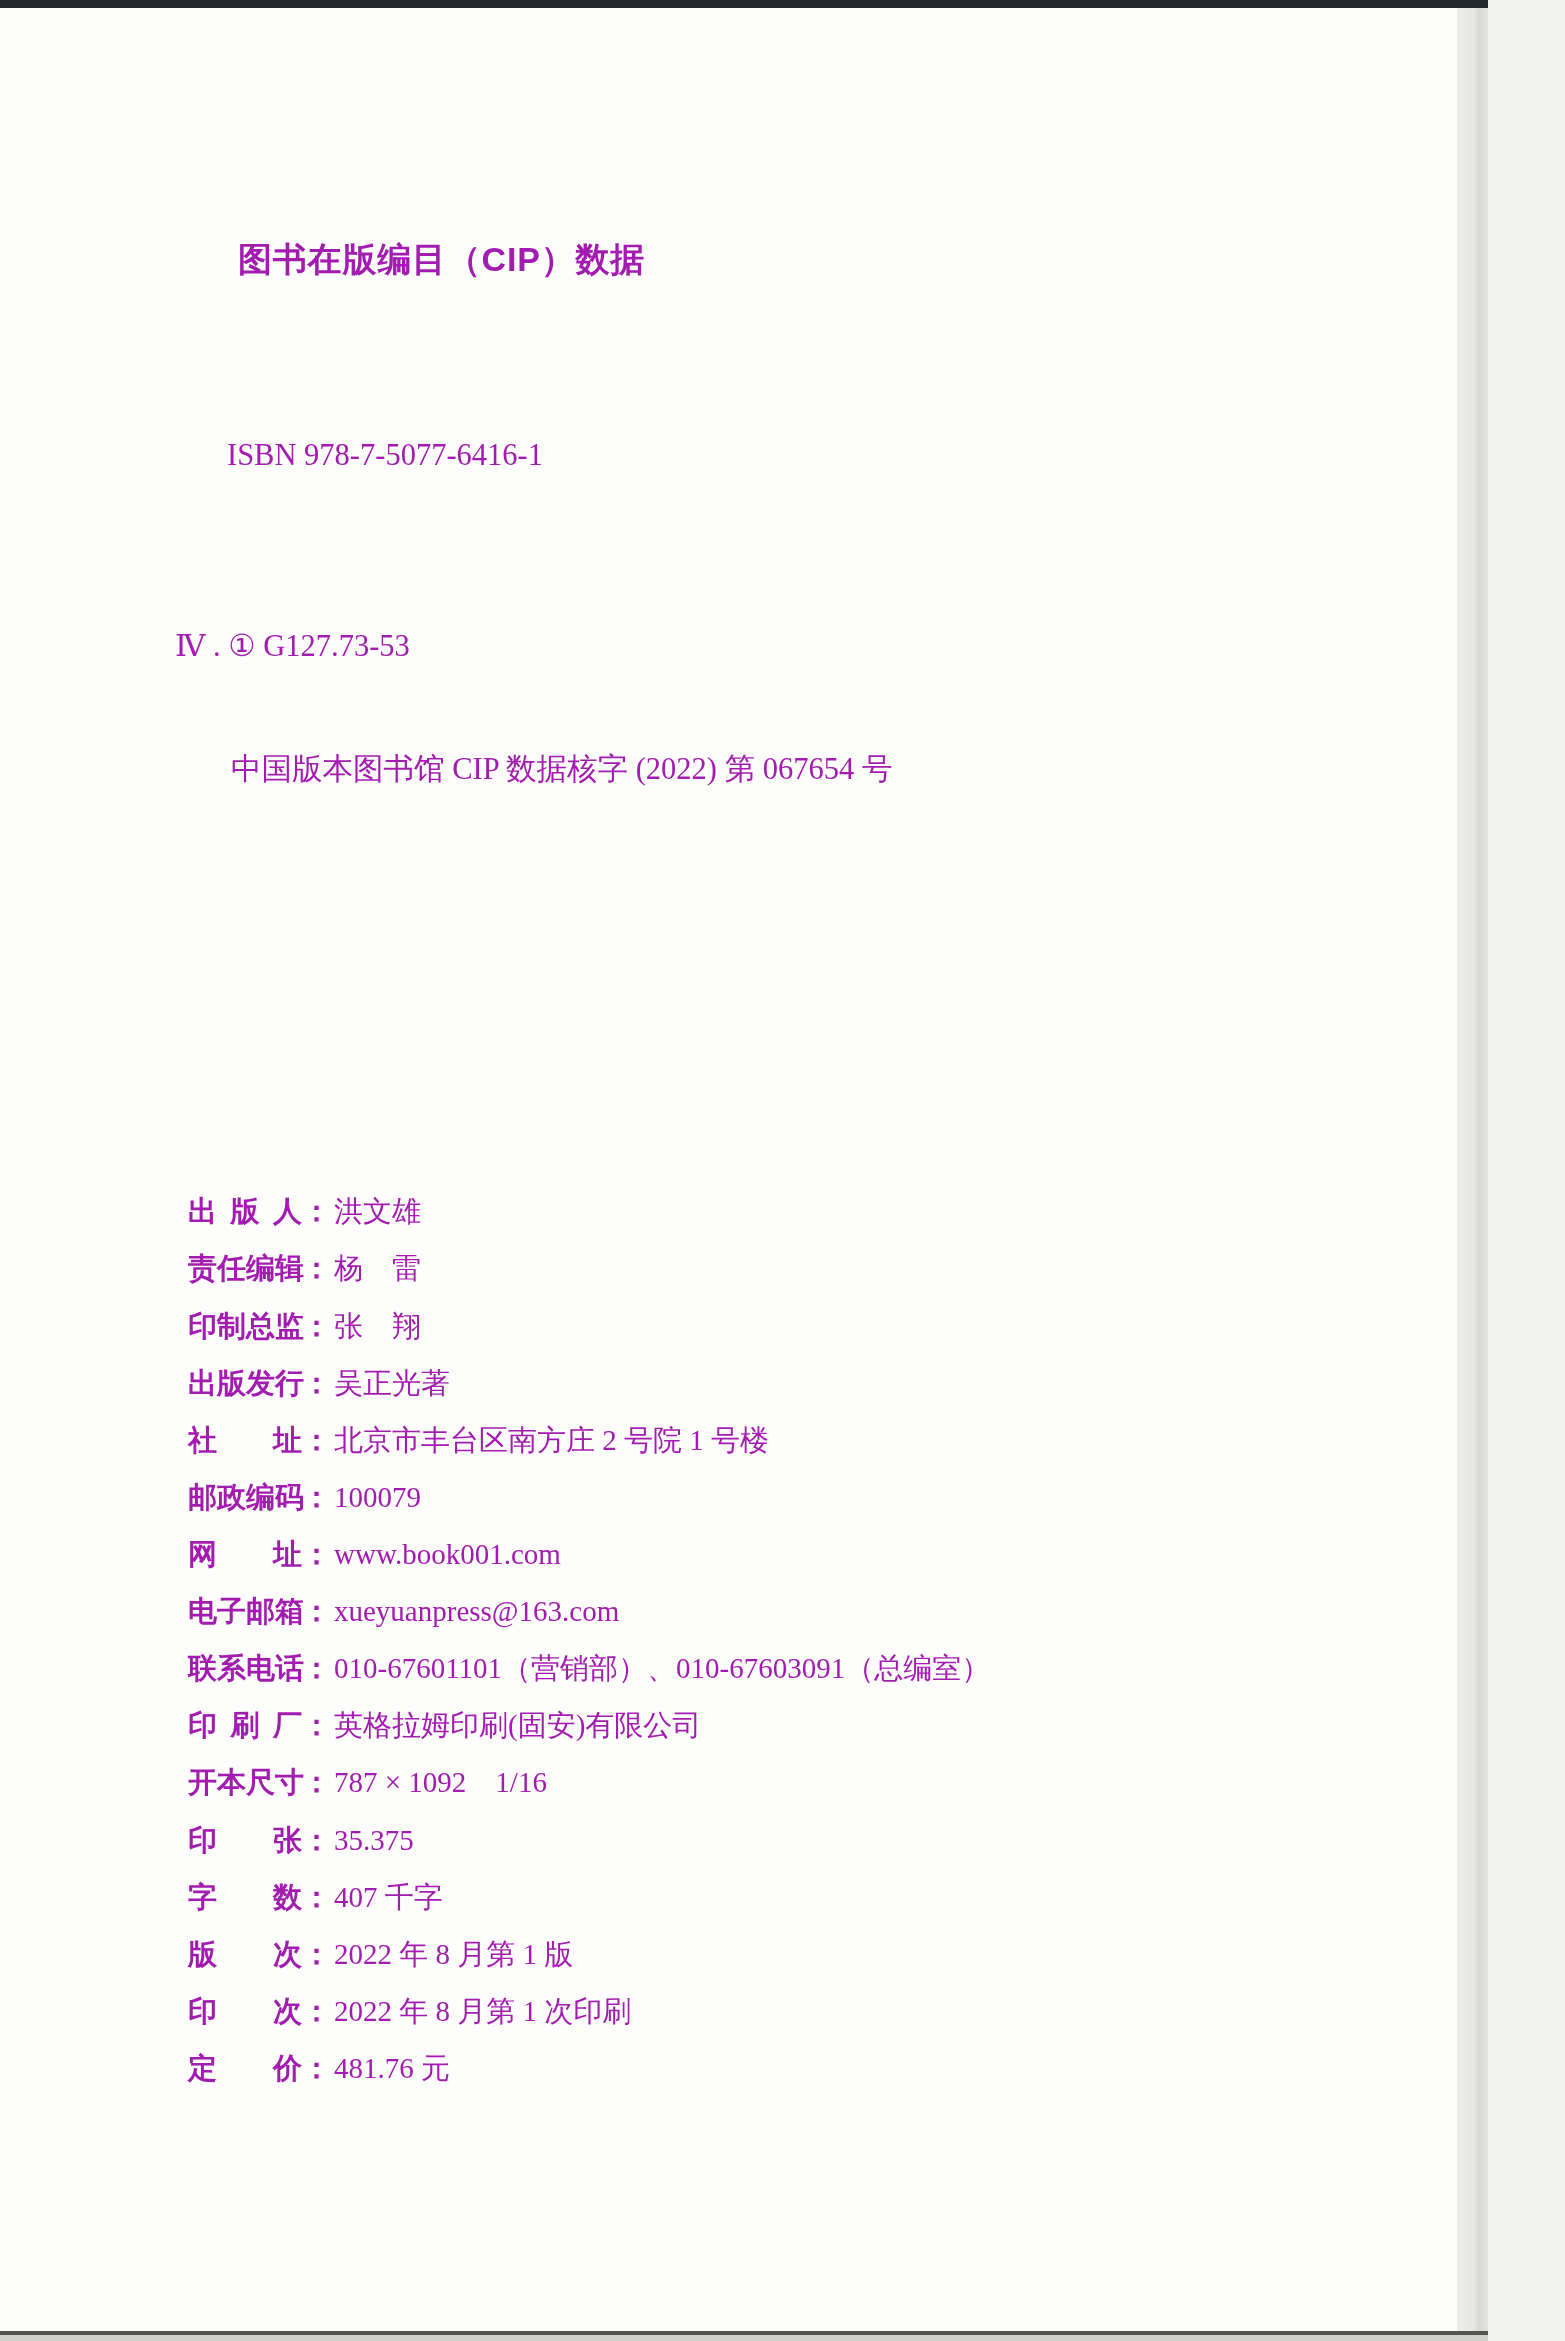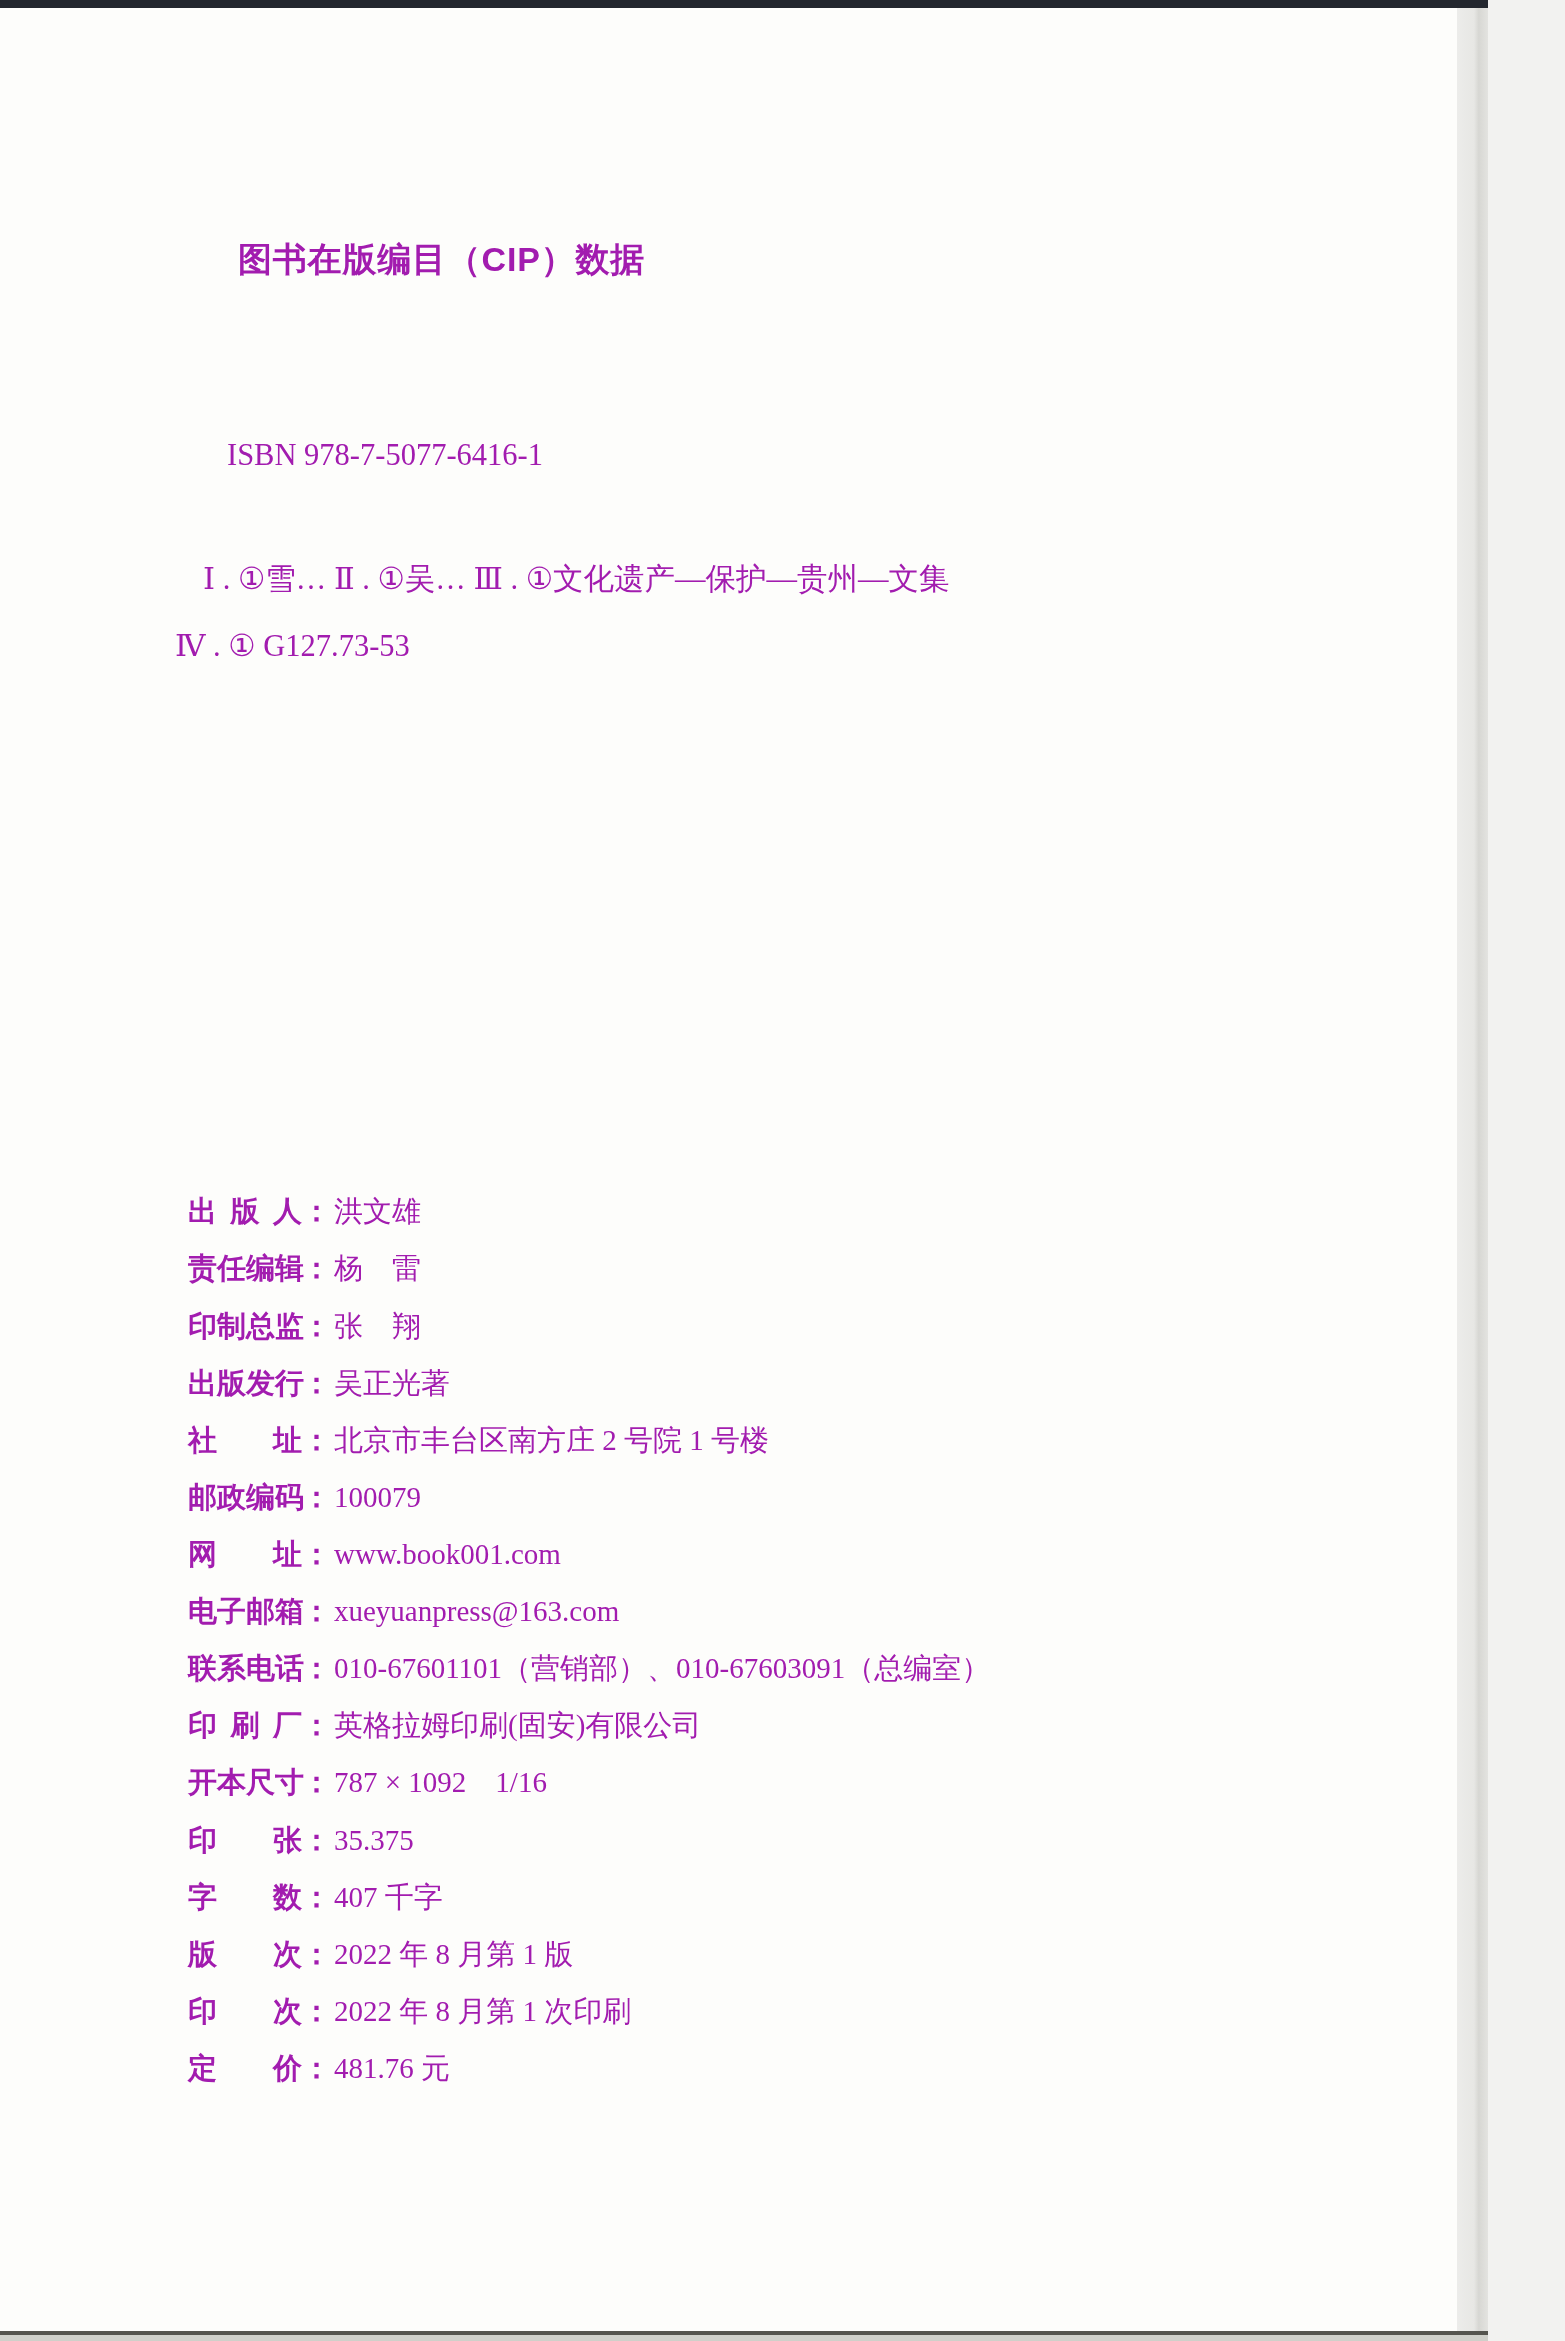--- a/index.html
+++ b/index.html
@@ -89,22 +89,22 @@
 <div class="page">
 
   <div class="edge-right"></div>
   <div class="edge-top"></div>
   <div class="edge-bottom-line"></div>
   <div class="edge-bottom-fill"></div>
 
   <div class="cip-title">图书在版编目（CIP）数据</div>
 
   <div class="cip-line isbn-line">ISBN 978-7-5077-6416-1</div>
-  <div class="cip-line class-line1">Ⅰ . ①雪… Ⅱ . ①吴… Ⅲ . ①文化遗产—保护—贵州—文集</div>
   <div class="cip-line class-line2">Ⅳ . ① G127.73-53</div>
+  <div class="cip-line cip-number">中国版本图书馆 CIP 数据核字 (2022) 第 067654 号</div>
 
   <div class="pub-block">
 
     <div class="pub-row" style="top:1197px">
       <span class="pub-label">出版人</span><span class="pub-colon">：</span><span class="pub-value">洪文雄</span>
     </div>
 
     <div class="pub-row" style="top:1254px">
       <span class="pub-label">责任编辑</span><span class="pub-colon">：</span><span class="pub-value">杨　雷</span>
     </div>

